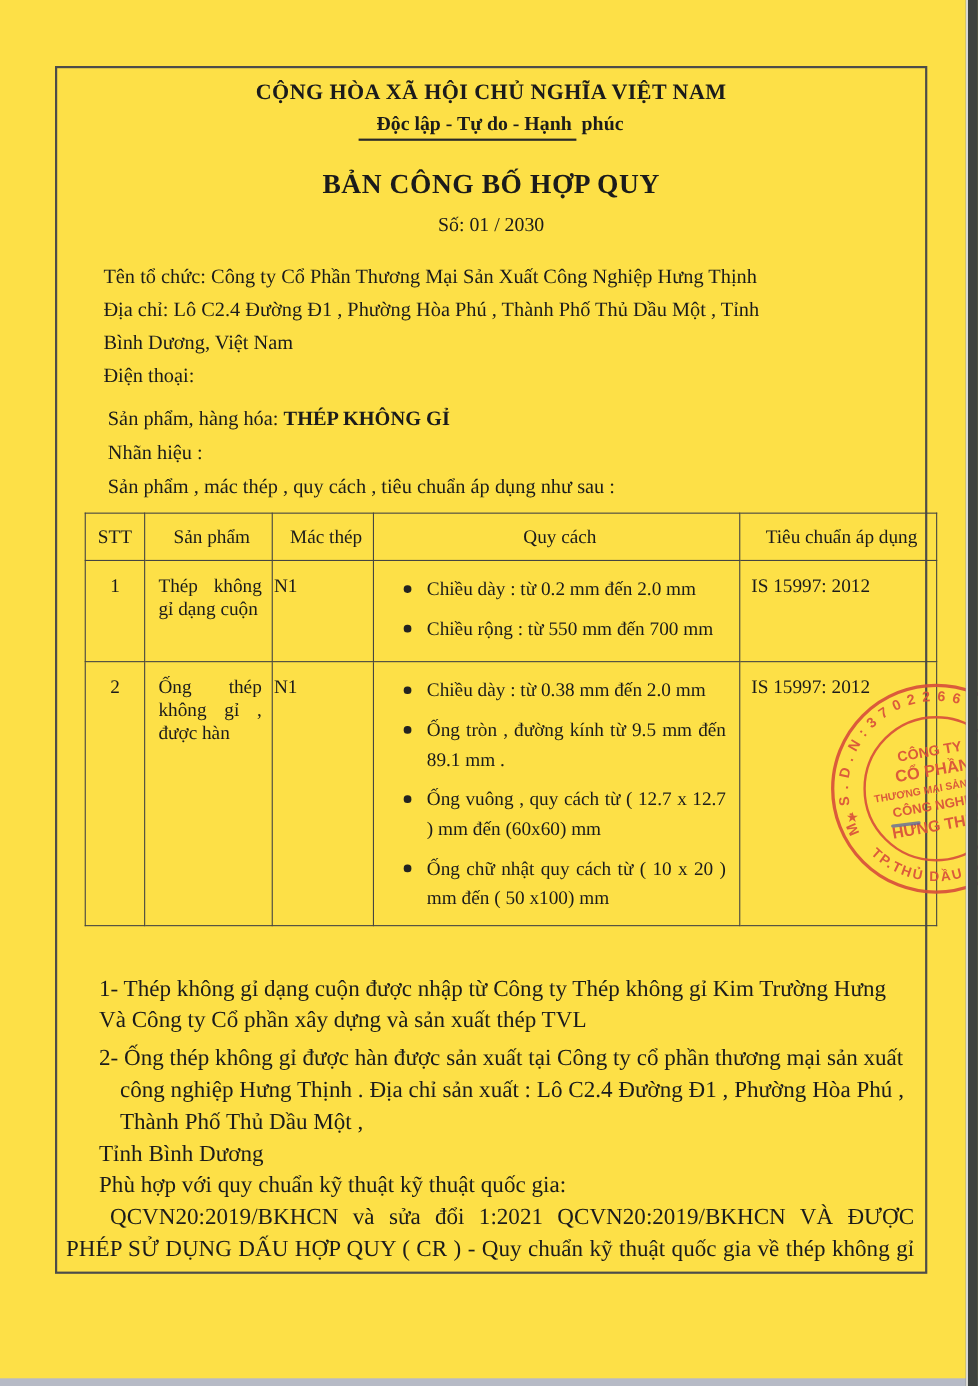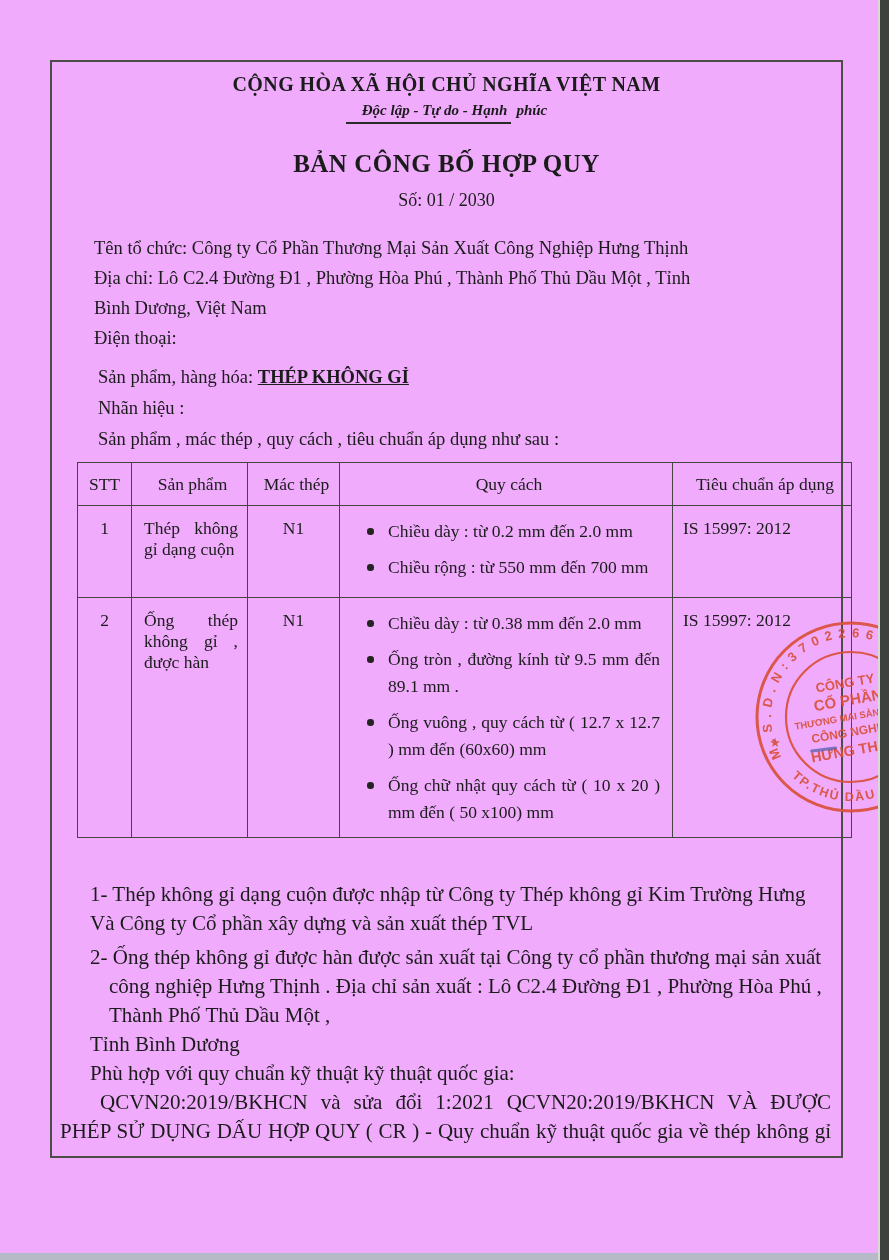--- a/index.html
+++ b/index.html
@@ -1,56 +1,56 @@
 <!DOCTYPE html>
 <html><head>
 <meta charset="utf-8">
 <style>
   html,body { margin:0; padding:0; }
   .scan {
     position:relative; width:889px; height:1260px;
-    background:#f0abfc; overflow:hidden;
+    background:#fde047; overflow:hidden;
     font-family:"Liberation Serif", serif; color:#1b1b1b;
   }
   
   .edge-right { position:absolute; top:0; right:0; width:9px; height:1260px;
     background:#3e423e; border-left:2px solid #d9d9d4; z-index:30; }
   .edge-bottom { position:absolute; bottom:0; left:0; width:889px; height:7px;
     background:#b6bac6; z-index:29; }
 
   .frame {
     position:absolute; left:50px; top:60px; width:793px; height:1098px;
     border:2px solid #4c4c49; box-sizing:border-box;
   }
 
   .center { text-align:center; }
   .national { margin-top:11px; font-size:20px; font-weight:bold; letter-spacing:.4px; }
-  .motto { margin-top:6px; font-size:15px; font-weight:bold;font-style:italic; }
+  .motto { margin-top:6px; font-size:18px; font-weight:bold; }
   .motto-u { display:inline-block; border-bottom:2.5px solid #2a2a28; padding:0 4px 3px 16px; }
   .motto-tail { margin-left:5px; }
   .doc-title { margin-top:26px; font-size:25px; font-weight:bold; letter-spacing:.5px; }
   .doc-no { margin-top:12px; font-size:18px; }
 
   .info { margin:22px 28px 0 42px; font-size:18.5px; line-height:30px; }
   .pblock { margin:9px 28px 0 46px; font-size:18.5px; line-height:31px; }
-  .bold { font-weight:bold;text-decoration:underline; }
+  .bold { font-weight:bold; }
 
   table.spec-table {
     border-collapse:collapse; table-layout:fixed;
     margin:7px 0 0 25px; width:774px; font-size:17.5px;
   }
   .spec-table th, .spec-table td { border:1.5px solid #454542; font-weight:normal; }
   .spec-table thead th { height:42px; vertical-align:middle; text-align:center; padding:0 6px 0 12px; }
   .spec-table thead th.c { text-align:center; padding:0; }
   .spec-table td { vertical-align:top; }
   .col-stt { width:54px; } .col-sp { width:116px; } .col-mt { width:92px; }
   .col-qc { width:333px; } .col-tc { width:179px; }
   td.stt { text-align:center; padding-top:12px; }
   td.sp  { padding:12px 9px 0 12px; text-align:justify; }
-  td.mt  { text-align:center; padding-top:12px; }
+  td.mt  { padding-top:12px; }
   td.tc  { padding:12px 6px 0 10px; }
   td.qc  { padding:6px 12px 0 20px; }
   tr.r1 { height:92px; } tr.r2 { height:240px; }
 
   ul.specs { list-style:none; margin:6px 0 0 0; padding:0; }
   ul.specs li {
     position:relative; padding-left:28px; margin-bottom:9px;
     text-align:justify; line-height:27px;
   }
   ul.specs li::before {

